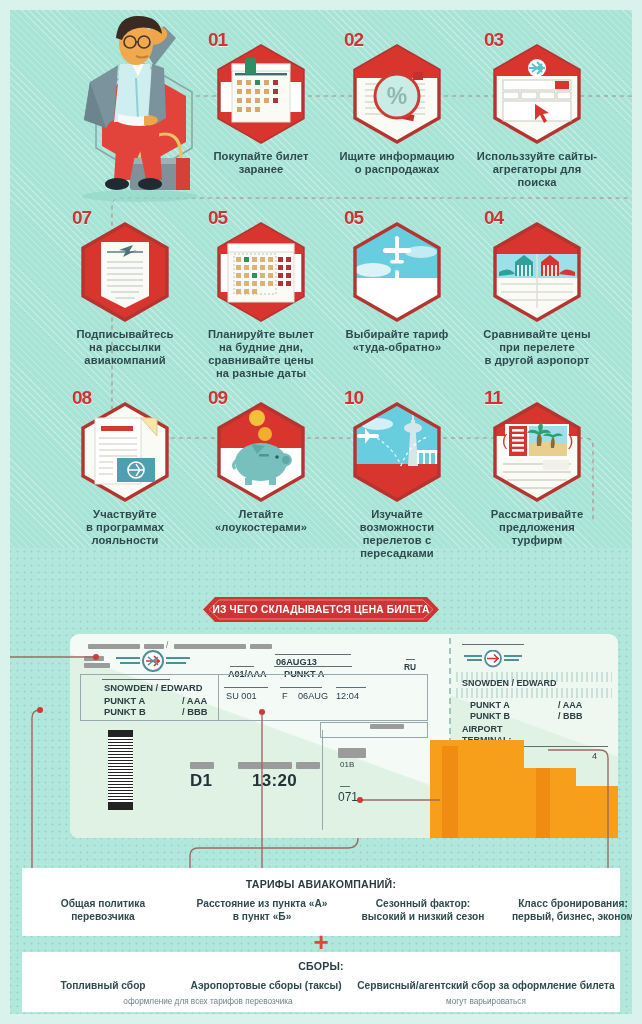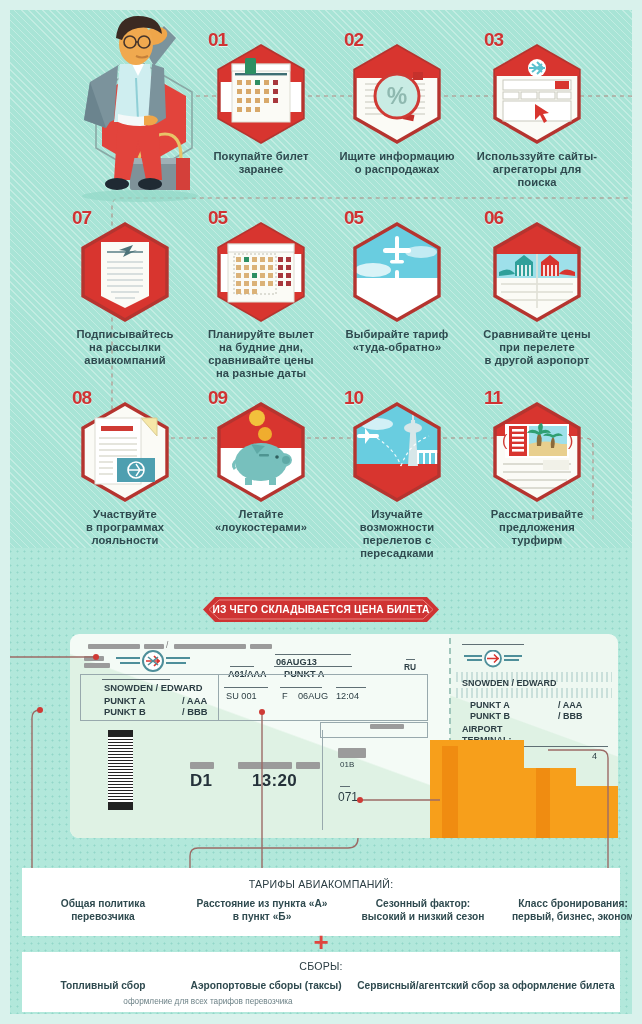--- a/index.html
+++ b/index.html
@@ -99,21 +99,21 @@
       rgba(90,150,150,.38) 0 2px, rgba(255,255,255,0) 2px 5px);
     opacity:.65;
   }
 
   
   .panel{position:absolute;background:#ffffff;}
   .p1{left:22px;top:868px;width:598px;height:68px;}
   .p2{left:22px;top:952px;width:598px;height:60px;}
   .sect-title{
     position:absolute;width:100%;text-align:center;
-    font-size:10.6px;font-weight:normal;color:#2a3c42;letter-spacing:.2px;
+    font-size:10.6px;font-weight:bold;color:#2a3c42;letter-spacing:.2px;
   }
   .col{position:absolute;text-align:center;font-size:10.2px;line-height:12.6px;
        color:#2f4a4f;font-weight:600;}
   .sub{font-size:8.2px;color:#6d8287;font-weight:500;}
   .plus{
     position:absolute;left:50%;transform:translateX(-50%);top:932px;
     color:#e0453f;font-size:26px;font-weight:bold;line-height:20px;
   }
   .curve{position:absolute;pointer-events:none;}
 </style>
@@ -369,21 +369,21 @@
           </g>
         </g>
         <polygon points="46,2 88,26 88,74 46,98 4,74 4,26" fill="none" stroke="#b5342f" stroke-width="3.4"></polygon>
       </svg>
     </div>
     <div class="cap" style="white-space: pre-line;">Выбирайте тариф
 «туда-обратно»</div>
   </div>
 
   <div class="step" style="left:474px;top:208px;">
-    <div class="num">06</div>
+    <div class="num">04</div>
     <div class="hexwrap">
       <svg viewBox="0 0 92 100" width="92" height="100">
         <defs>
             <clipPath id="hx4">
               <polygon points="46,2 88,26 88,74 46,98 4,74 4,26"></polygon>
             </clipPath>
           </defs>
         <g clip-path="url(#hx4)">
           <rect x="0" y="0" width="92" height="100" fill="#fbfbf6"></rect>
           <path d="M46,0 92,24 92,32 0,32 0,24 z" fill="#d8352f"></path>
@@ -738,16 +738,17 @@
   </div>
 
   <div class="plus">+</div>
 
   <div class="panel p2">
     <div class="sect-title" style="top:8px;">СБОРЫ:</div>
     <div class="col" style="left:6px;top:28px;width:150px;">Топливный сбор</div>
     <div class="col" style="left:144px;top:28px;width:200px;">Аэропортовые сборы (таксы)</div>
     <div class="col sub" style="left:56px;top:44px;width:260px;">оформление для всех тарифов перевозчика</div>
     <div class="col" style="left:330px;top:28px;width:268px;">Сервисный/агентский сбор за оформление билета</div>
+    <div class="col sub" style="left:330px;top:44px;width:268px;">могут варьироваться</div>
   </div>
 
   <div class="frame-edge"></div>
 </div>
 
 </body></html>

